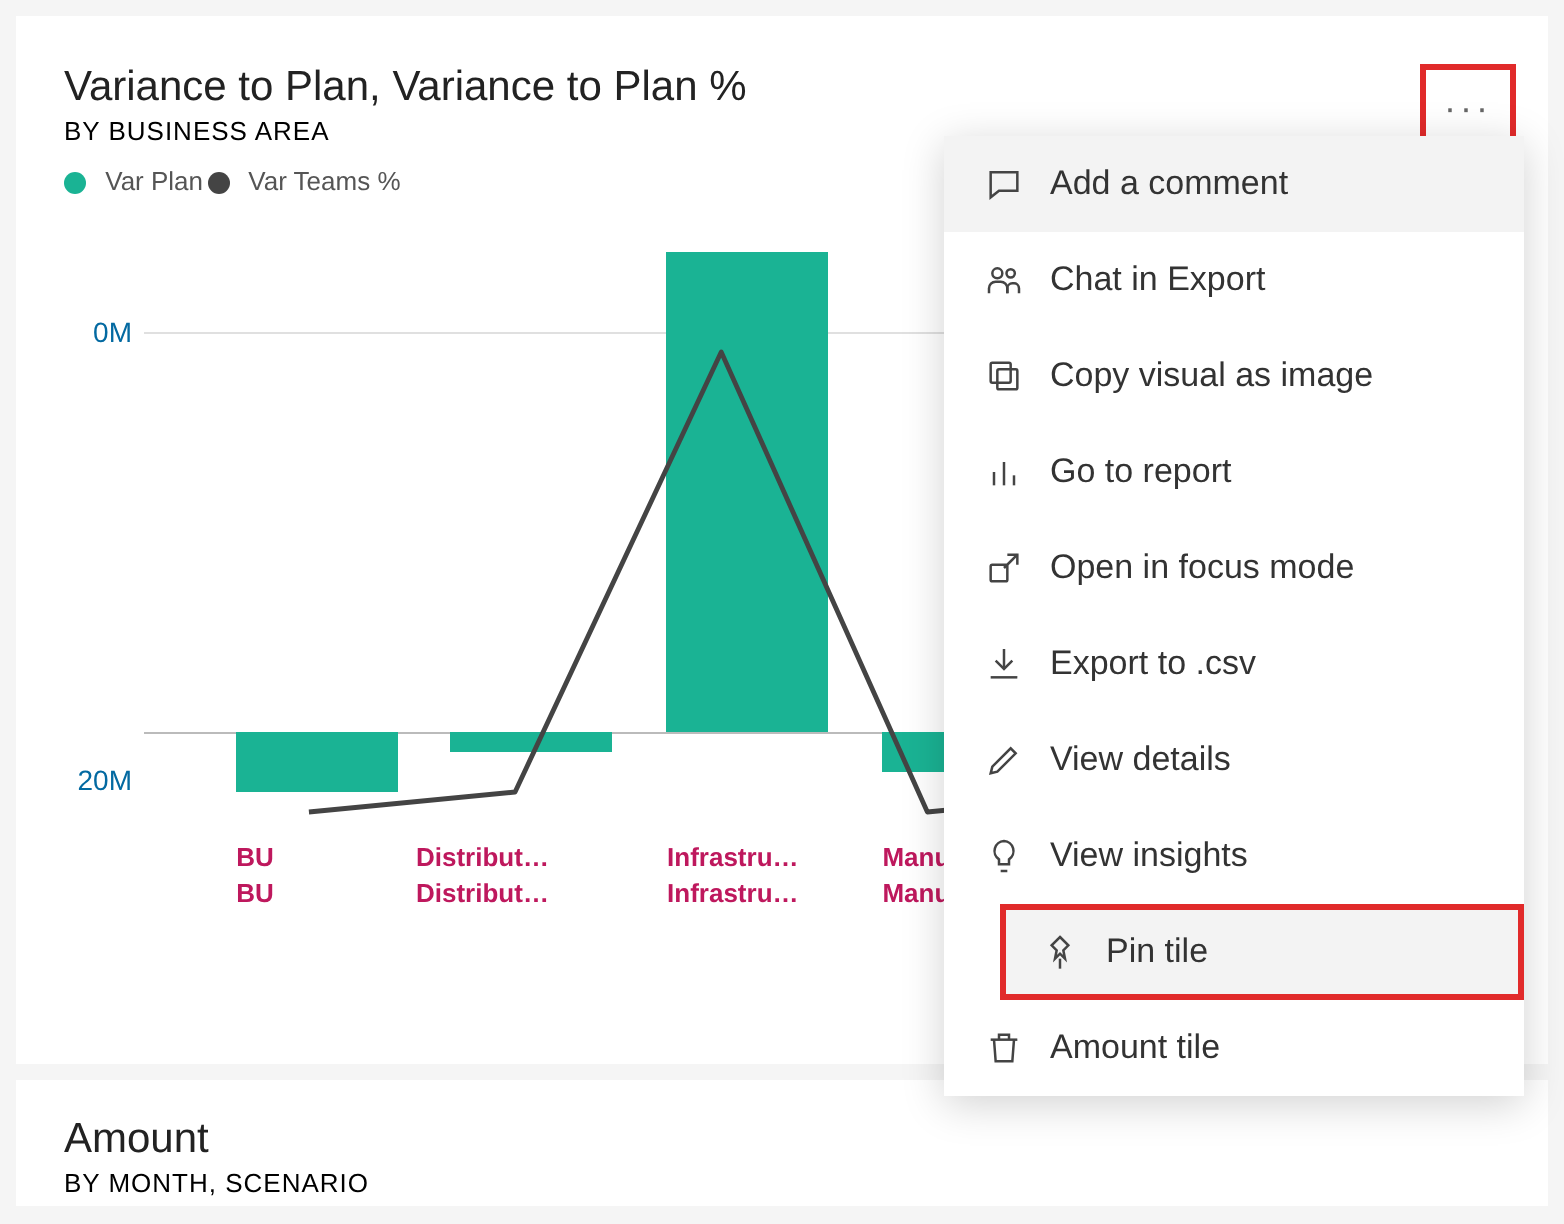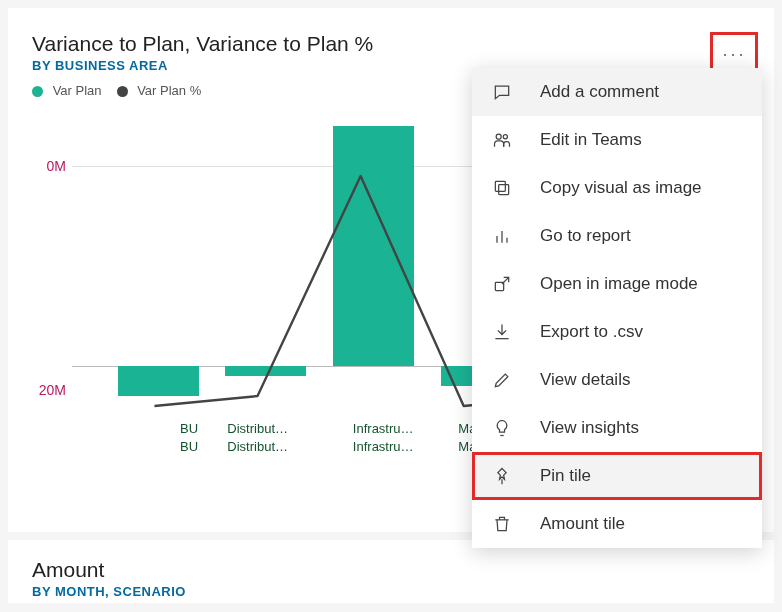--- a/index.html
+++ b/index.html
@@ -19,28 +19,28 @@
     position: relative;
   }
   .chart-card { height: 524px; }
   .title {
     font-size: 21px;
     font-weight: 400;
     color: #222;
   }
   .subtitle {
     font-size: 13px;
-    font-weight: 700;
-    color: #0369a1;
+    font-weight: 400;
+    color: #000000;
     letter-spacing: 0.5px;
     margin-top: 2px;
   }
   .legend {
     display: flex;
-    gap: 15px;
+    gap: 2px;
     margin-top: 10px;
     font-size: 13px;
     color: #555;
   }
   .swatch {
     display: inline-block;
     width: 11px;
     height: 11px;
     border-radius: 50%;
     margin-right: 6px;
@@ -75,21 +75,21 @@
     margin-top: 18px;
     margin-left: 40px;
     margin-right: 8px;
   }
   .ytick {
     position: absolute;
     left: -44px;
     width: 38px;
     text-align: right;
     font-size: 14px;
-    color: #be185d;
+    color: #0369a1;
     transform: translateY(-50%);
   }
   .gridline {
     position: absolute;
     left: 0; right: 0;
     border-top: 1px solid #e0e0e0;
   }
   .zero-line { border-top: 1px solid #bbb; }
   .bars {
     position: absolute;
@@ -107,47 +107,48 @@
     overflow: visible;
   }
   .xlabels {
     position: absolute;
     left: 0; right: 0; bottom: 0;
     height: 56px;
   }
   .xlabel {
     position: absolute;
     font-size: 13px;
-    color: #14532d;
-    text-align: right;
+    color: #be185d;
+    text-align: left;
     line-height: 1.35;
     width: 80px;
     transform: translateX(-50%);
+    font-weight: bold;
   }
   .menu {
     position: absolute;
     top: 68px;
     left: 472px;
     width: 290px;
     background: #fff;
     box-shadow: 0 4px 20px rgba(0,0,0,0.18);
     z-index: 20;
   }
   .menu-item {
     display: flex;
     align-items: center;
-    gap: 28px;
+    gap: 13px;
     padding: 14px 20px;
     font-size: 17px;
     color: #333;
     cursor: pointer;
     position: relative;
   }
   .menu-item:first-child { background: #f3f3f3; }
-  .menu-item.highlight { background: #f3f3f3; }
+  .menu-item.highlight { background: #f3f3f3; margin-left: 28px; }
   .menu-icon {
     width: 20px;
     height: 20px;
     flex: 0 0 20px;
     display: flex;
     align-items: center;
     justify-content: center;
   }
   .menu-icon svg { stroke: #444; fill: none; stroke-width: 1.5; }
   .red-box-menu {
@@ -167,21 +168,21 @@
 <div class="card chart-card">
   <div class="title">Variance to Plan, Variance to Plan %</div>
   <div class="subtitle">BY BUSINESS AREA</div>
   <div class="legend">
     <span>
       <span class="swatch" style="background:#1ab394"></span>
       <span>Var Plan</span>
     </span>
     <span>
       <span class="swatch" style="background:#444444"></span>
-      <span>Var Plan %</span>
+      <span>Var Teams %</span>
     </span>
   </div>
 
   <div class="more-btn">
     <span>···</span>
   </div>
   <div class="red-box-small"></div>
 
   <div class="plot">
 
@@ -225,21 +226,21 @@
     </div>
     <div class="menu-item">
       <span class="menu-icon">
         <svg viewBox="0 0 24 24">
           <circle cx="8" cy="8" r="3"></circle>
           <circle cx="16" cy="8" r="2.5"></circle>
           <path d="M3 20v-3a4 4 0 0 1 4-4h3a4 4 0 0 1 4 4v3"></path>
           <path d="M14 20v-3a3 3 0 0 1 3-3h1a3 3 0 0 1 3 3v3"></path>
         </svg>
       </span>
-      <span>Edit in Teams</span>
+      <span>Chat in Export</span>
     </div>
     <div class="menu-item">
       <span class="menu-icon">
         <svg viewBox="0 0 24 24">
           <rect x="8" y="8" width="12" height="12" rx="1"></rect>
           <rect x="4" y="4" width="12" height="12" rx="1"></rect>
         </svg>
       </span>
       <span>Copy visual as image</span>
     </div>
@@ -254,21 +255,21 @@
       <span>Go to report</span>
     </div>
     <div class="menu-item">
       <span class="menu-icon">
         <svg viewBox="0 0 24 24">
           <path d="M14 4h6v6"></path>
           <path d="M20 4l-8 8"></path>
           <rect x="4" y="10" width="10" height="10" rx="1"></rect>
         </svg>
       </span>
-      <span>Open in image mode</span>
+      <span>Open in focus mode</span>
     </div>
     <div class="menu-item">
       <span class="menu-icon">
         <svg viewBox="0 0 24 24">
           <path d="M12 3v12"></path>
           <path d="M7 10l5 5 5-5"></path>
           <path d="M4 20h16"></path>
         </svg>
       </span>
       <span>Export to .csv</span>

